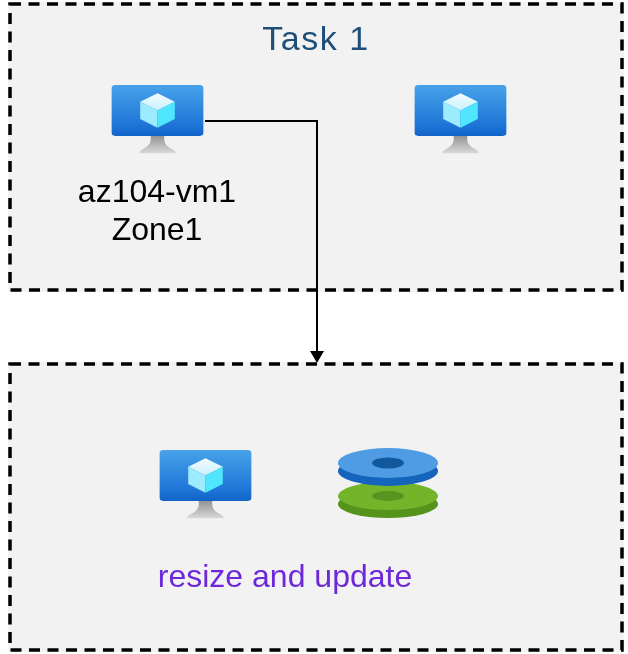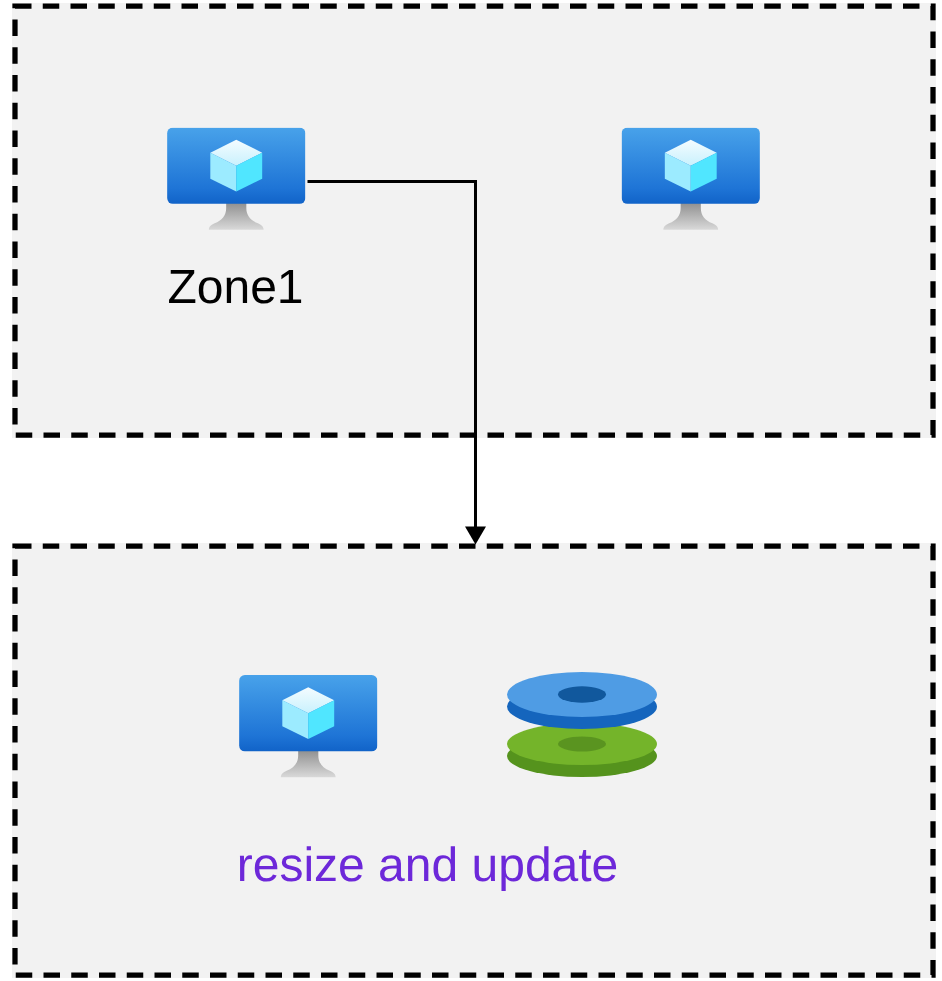--- a/index.html
+++ b/index.html
@@ -116,36 +116,38 @@
     </symbol>
   </defs>
 </svg>
 
 <div id="canvas">
 
   <div class="task-box" id="task1-box">
     <svg class="box-border-svg" viewBox="0 0 616 290">
       <rect x="2" y="2" width="612" height="286" fill="none" stroke="#000000" stroke-width="3.5" stroke-dasharray="11 7.5"></rect>
     </svg>
+    <div class="task-title">Task 1</div>
   </div>
 
   <div class="task-box" id="task2-box">
     <svg class="box-border-svg" viewBox="0 0 616 290">
       <rect x="2" y="2" width="612" height="286" fill="none" stroke="#000000" stroke-width="3.5" stroke-dasharray="11 7.5"></rect>
     </svg>
   </div>
 
   <svg class="vm-icon-svg" id="vm1-icon" viewBox="0 0 96 76">
     <use href="#vm-icon"></use>
   </svg>
   <svg class="vm-icon-svg" id="vm2-icon" viewBox="0 0 96 76">
     <use href="#vm-icon"></use>
   </svg>
 
   <div class="vm-label" id="vm1-label">
+    <div>az104-vm1</div>
     <div>Zone1</div>
   </div>
   <div class="vm-label" id="vm2-label">
   </div>
 
   <svg class="vm-icon-svg" id="t2-vm-icon" viewBox="0 0 96 76">
     <use href="#vm-icon"></use>
   </svg>
   <svg id="disks-icon-svg" viewBox="0 0 100 76">
     <use href="#disks-icon-sym"></use>

